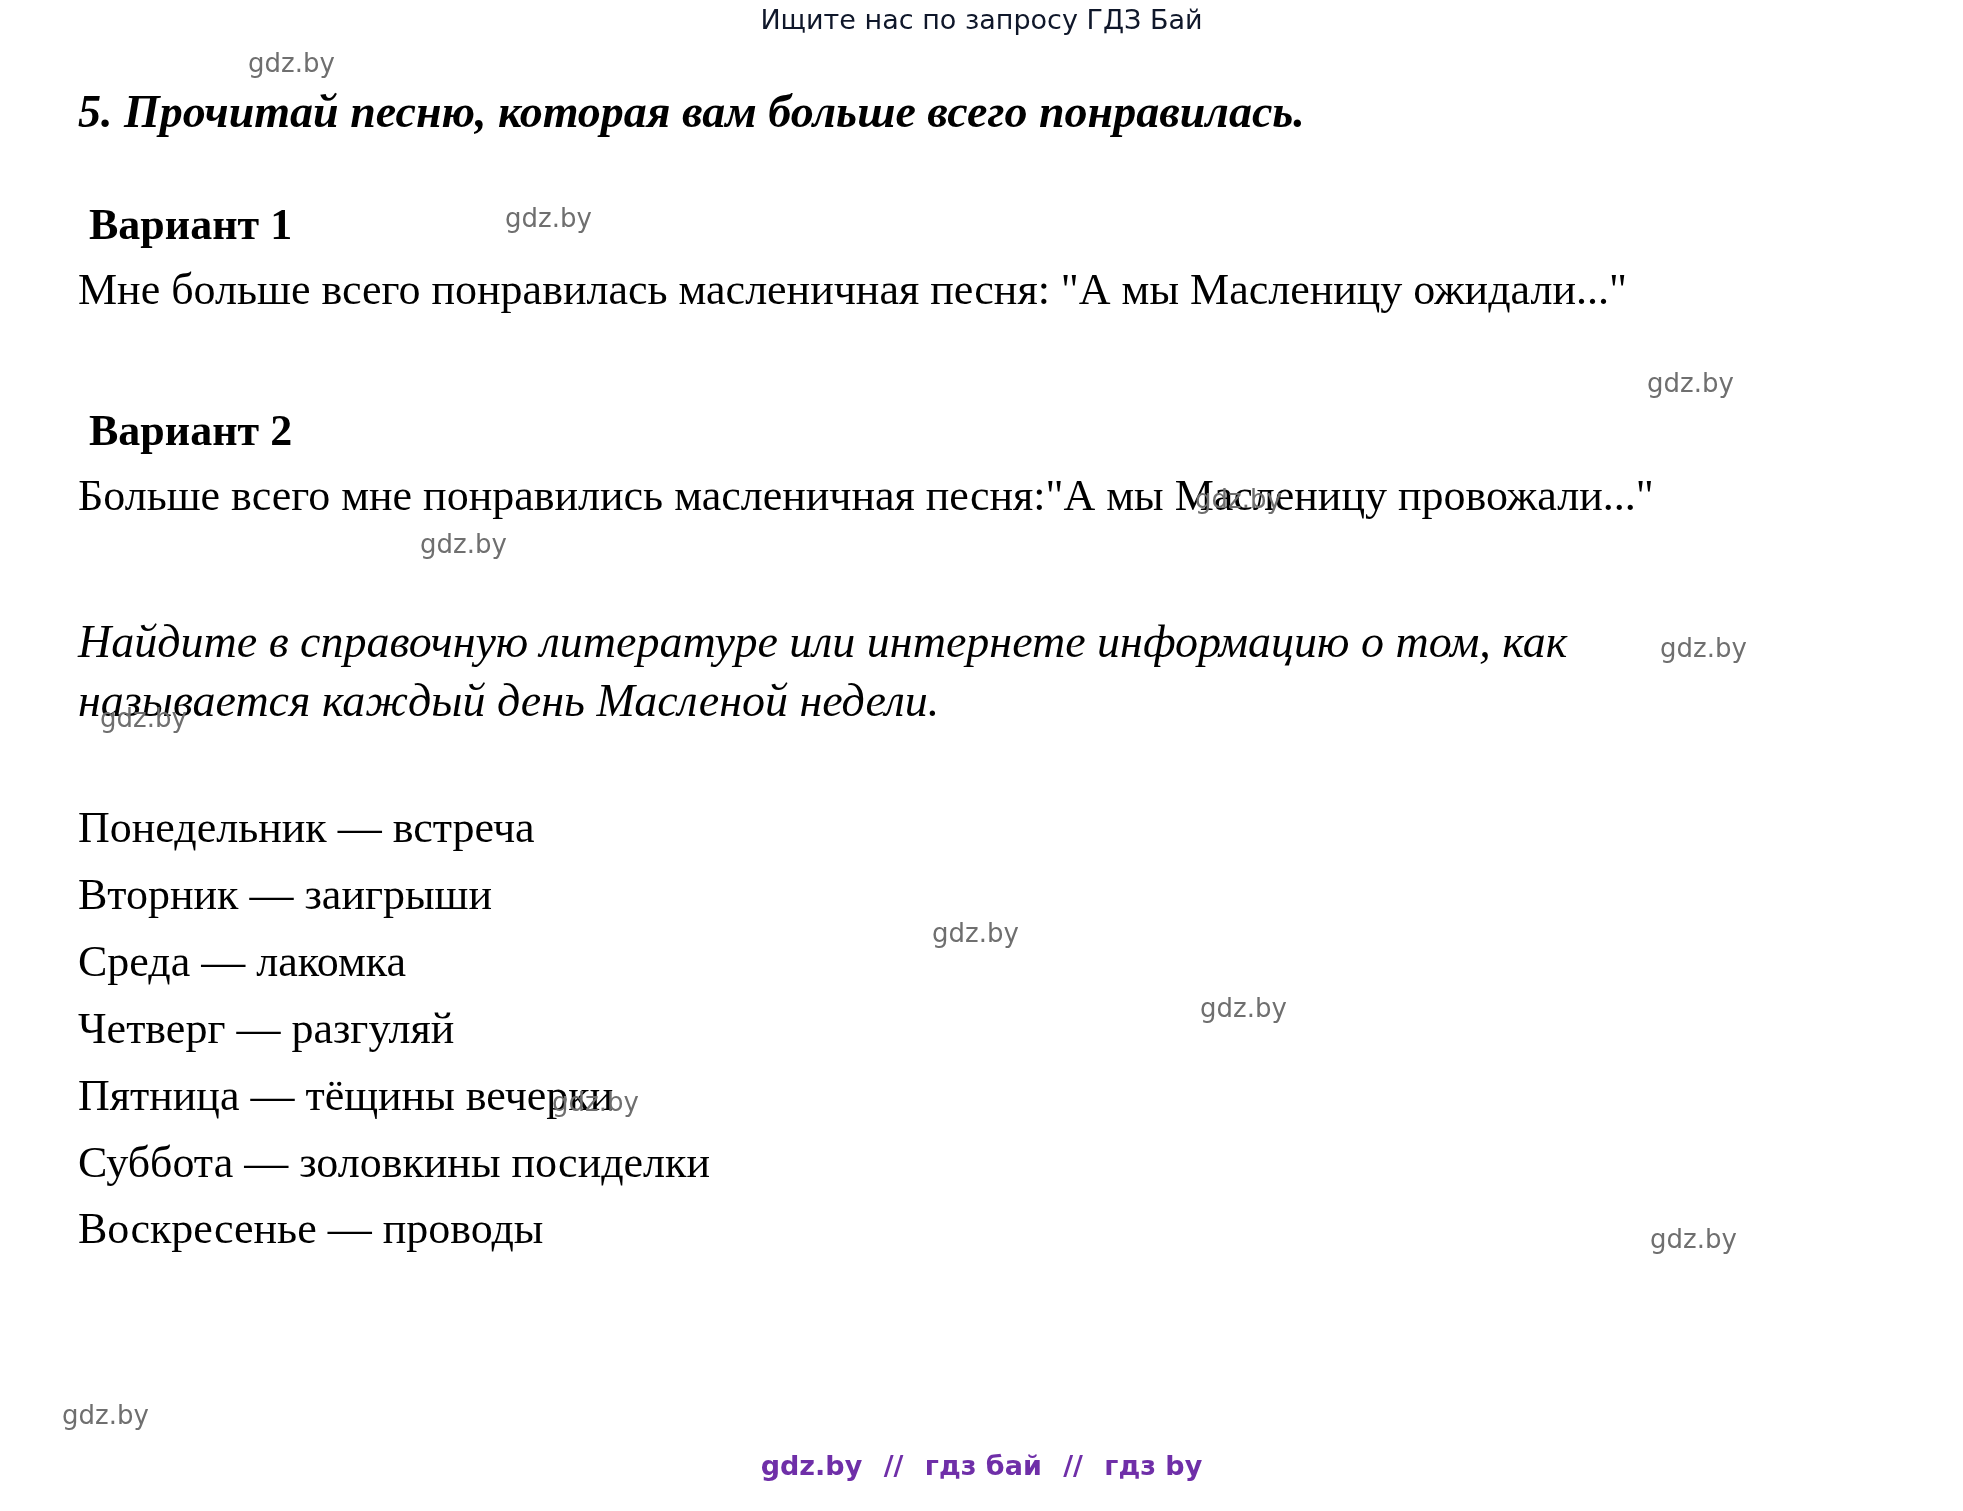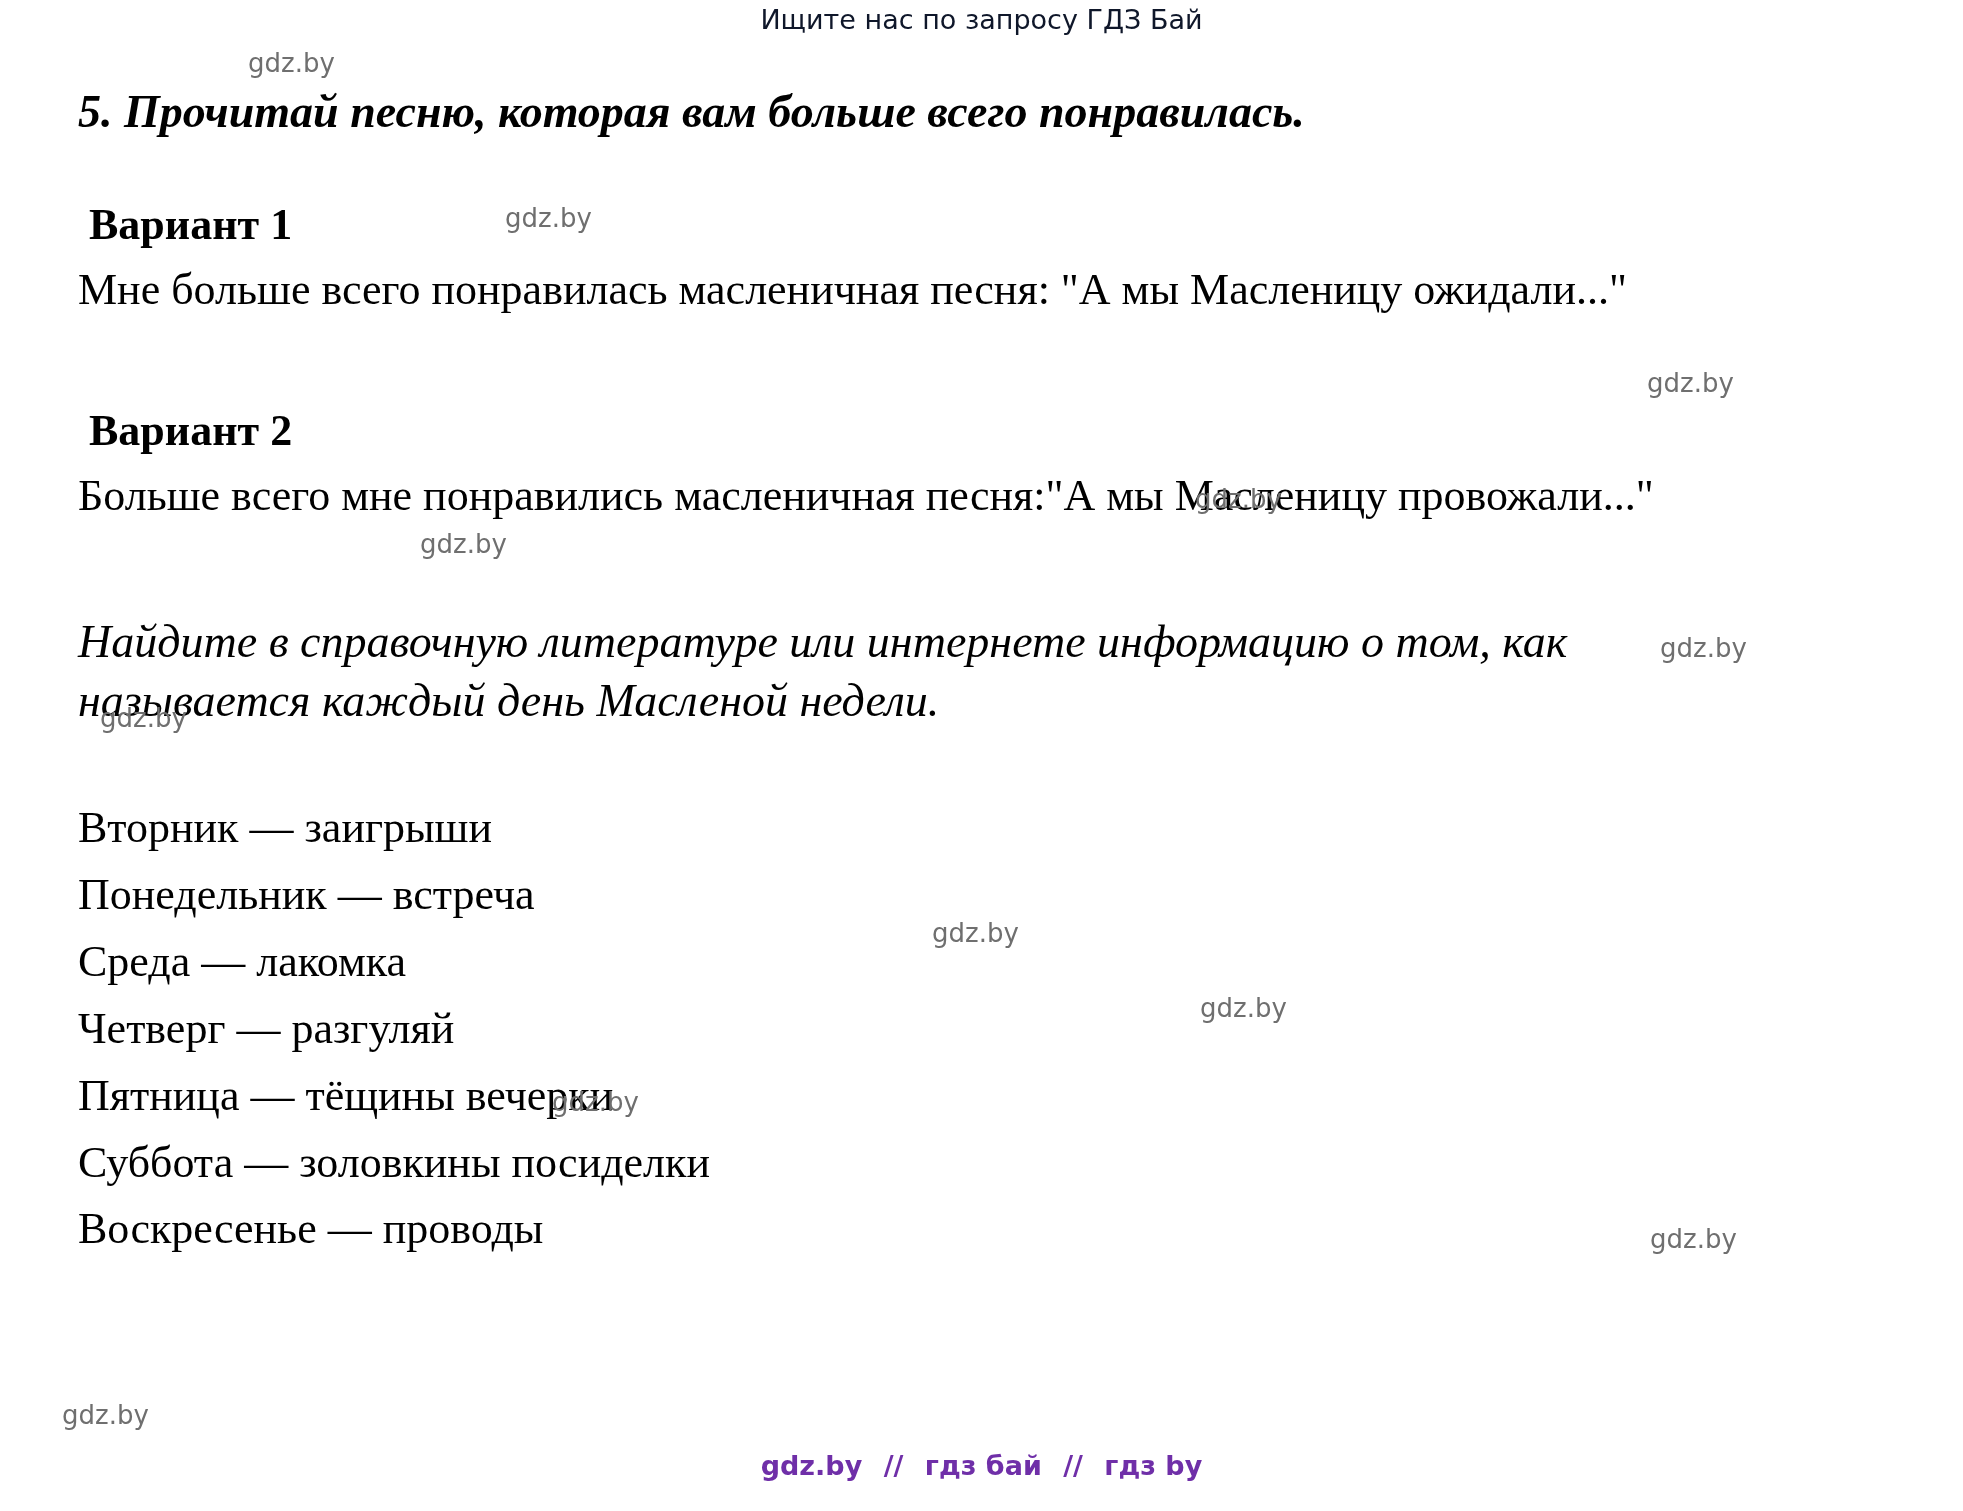--- a/index.html
+++ b/index.html
@@ -121,22 +121,22 @@
 
   <div class="variant-head">Вариант 1</div>
   <div class="variant-body">Мне больше всего понравилась масленичная песня: "А мы Масленицу ожидали..."</div>
 
   <div class="variant-head">Вариант 2</div>
   <div class="variant-body">Больше всего мне понравились масленичная песня:"А мы Масленицу провожали..."</div>
 
   <div class="section-title">Найдите в справочную литературе или интернете информацию о том, как называется каждый день Масленой недели.</div>
 
   <ul class="days-list">
+    <li>Понедельник — встреча</li>
     <li>Вторник — заигрыши</li>
-    <li>Понедельник — встреча</li>
     <li>Среда — лакомка</li>
     <li>Четверг — разгуляй</li>
     <li>Пятница — тёщины вечерки</li>
     <li>Суббота — золовкины посиделки</li>
     <li>Воскресенье — проводы</li>
   </ul>
 
 </div>
 
 <div class="wm" id="wm0" style="left: 248px; top: 48px;">gdz.by</div>

